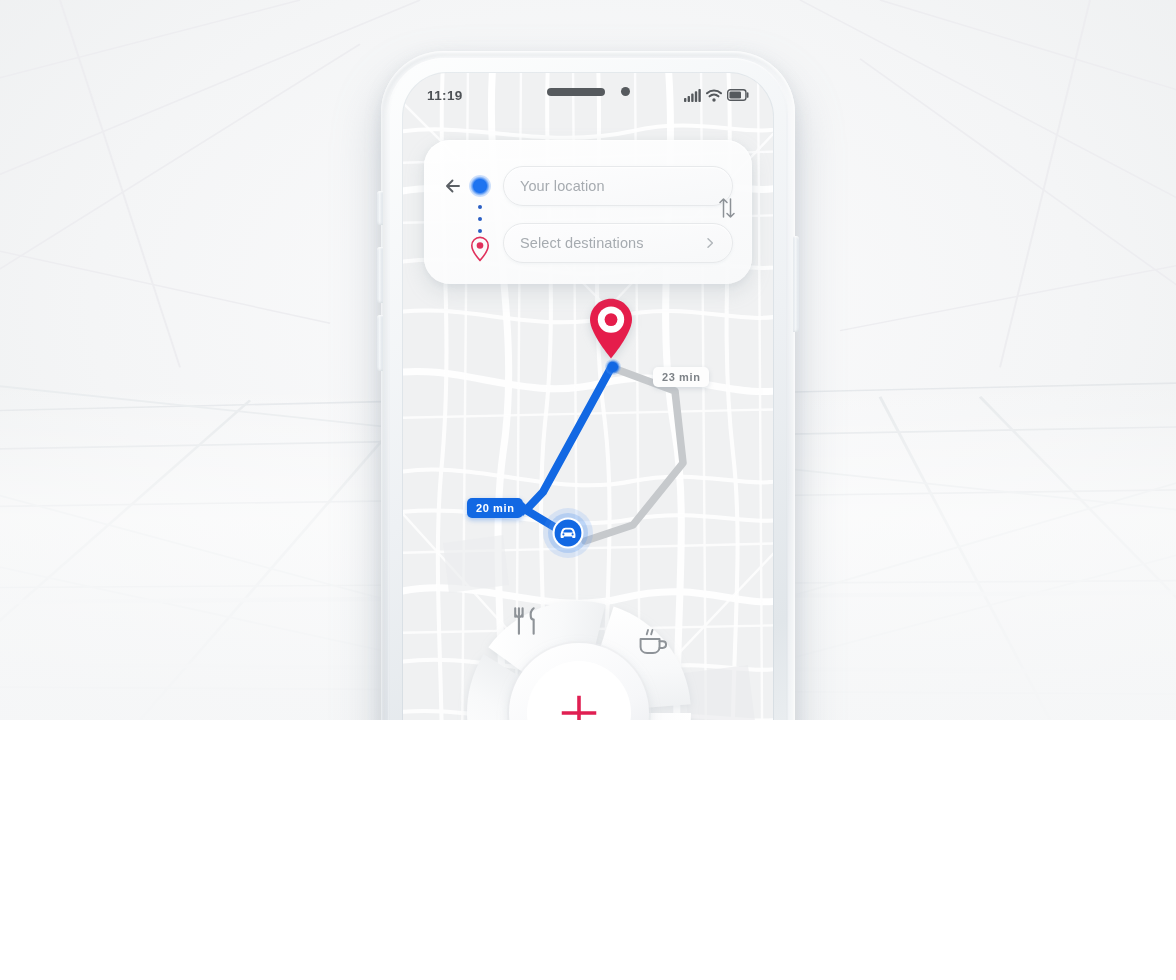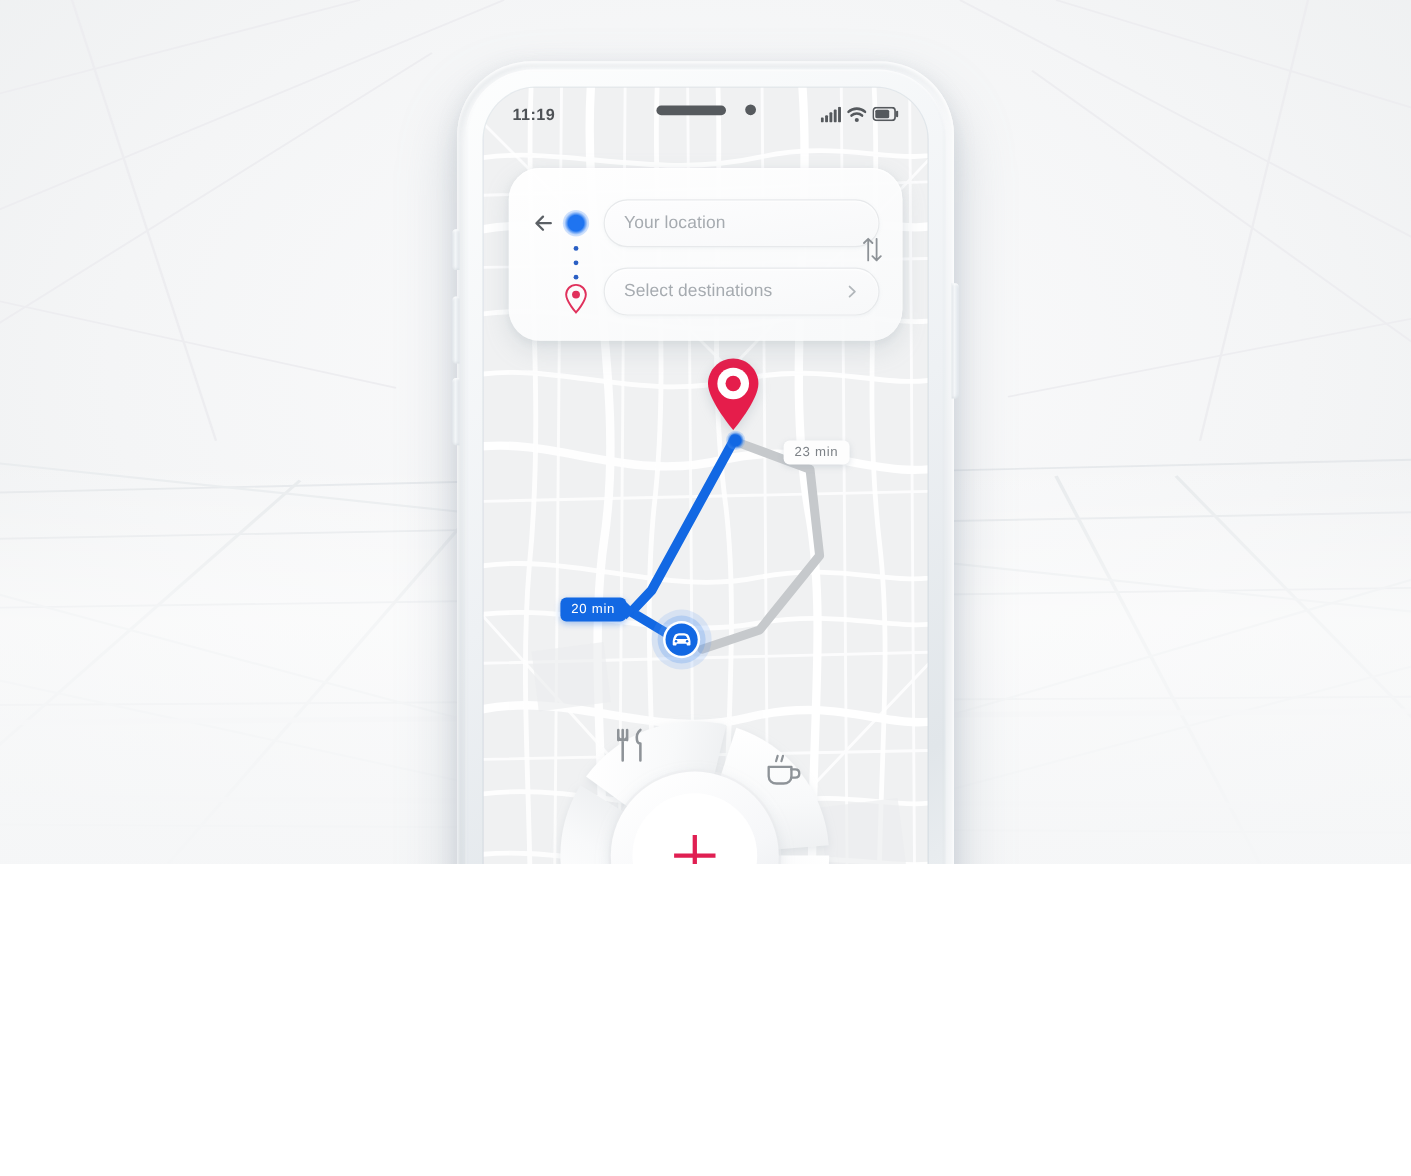--- a/index.html
+++ b/index.html
@@ -243,21 +243,21 @@
     cursor: pointer;
   }
 
   
   .map-layer { position: absolute; inset: 0; z-index: 5; pointer-events: none; }
   .map-layer * { pointer-events: auto; }
 
   .time-badge {
     position: absolute;
     font-size: 11px;
-    font-weight: normal;
+    font-weight: bold;
     letter-spacing: 0.6px;
     padding: 4px 9px;
     border-radius: 5px;
     white-space: nowrap;
   }
   .badge-alt {
     left: 250px;
     top: 294px;
     background: #fdfdfd;
     color: #7d8287;

